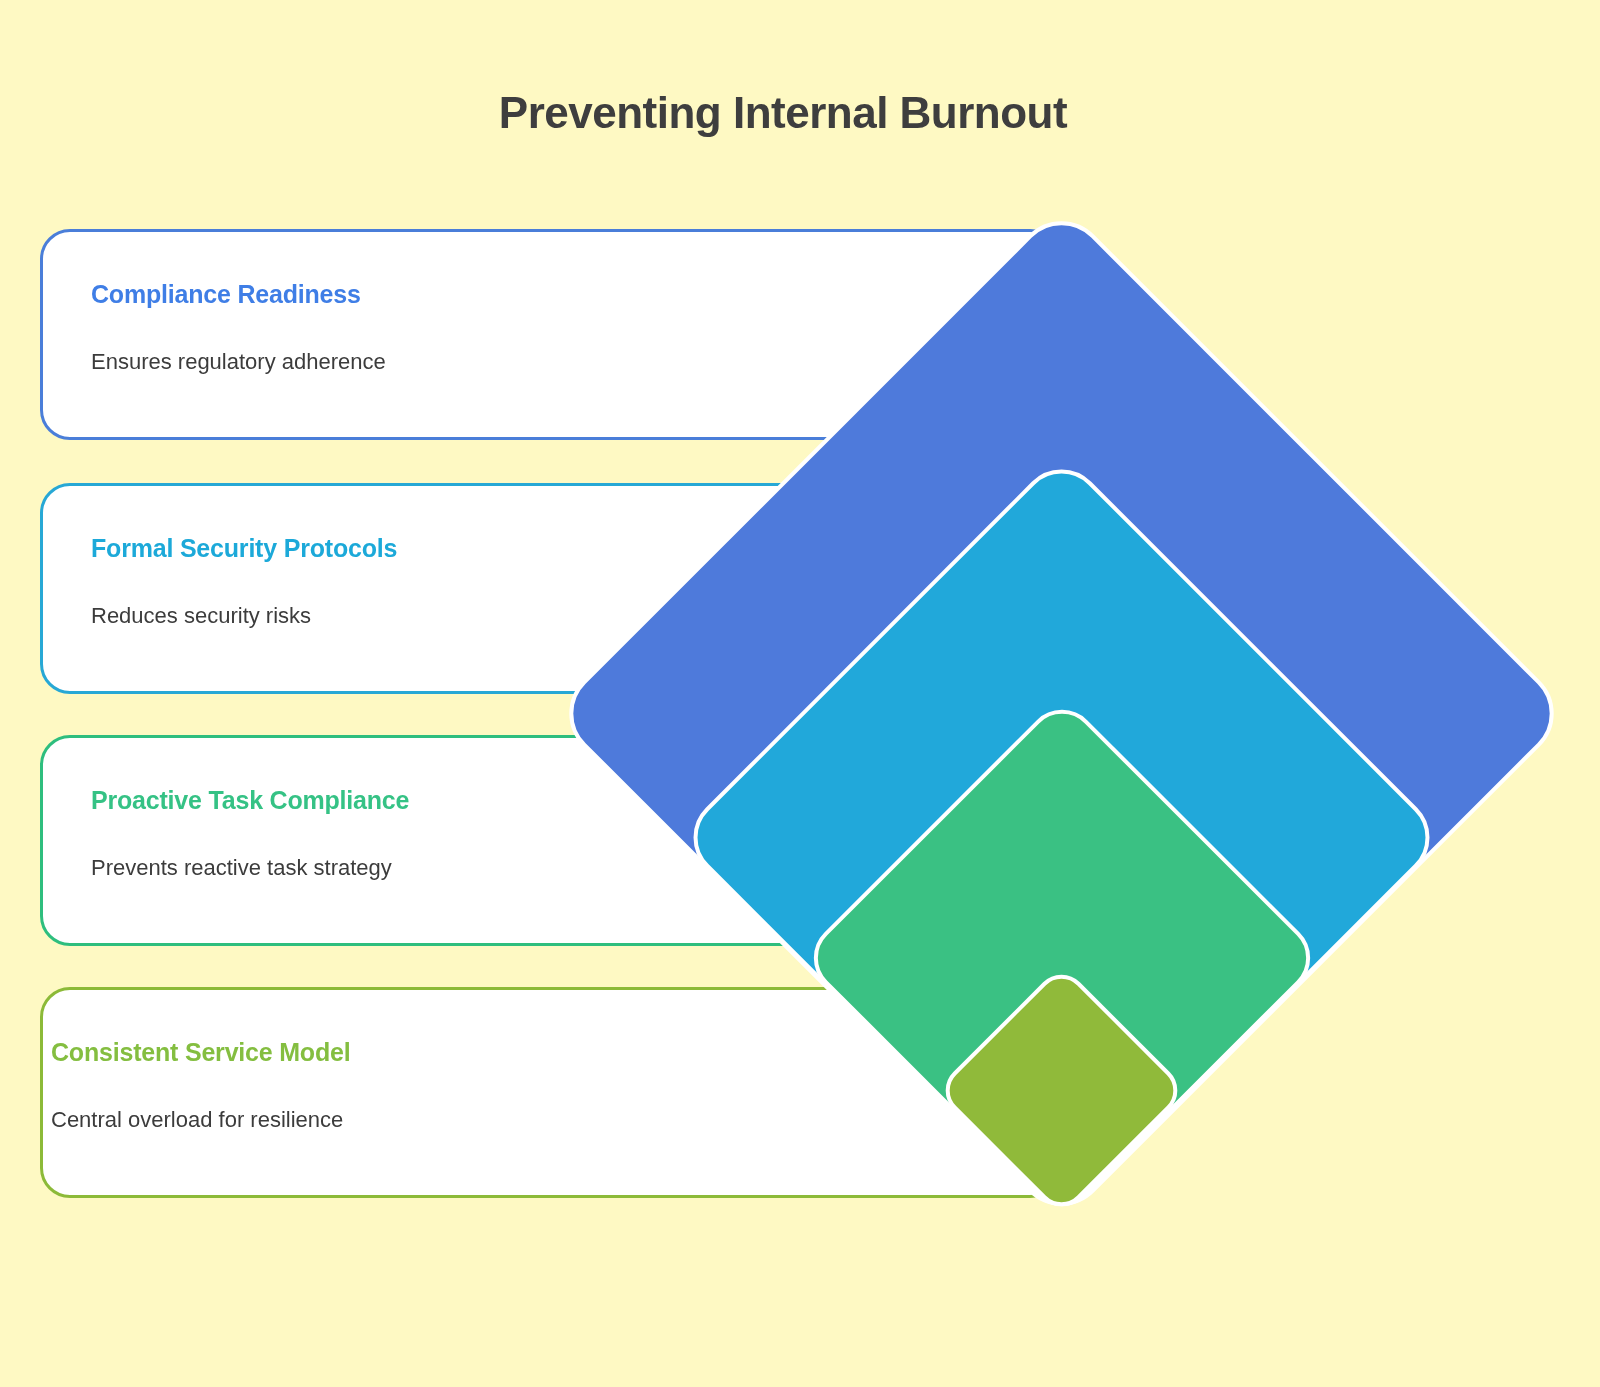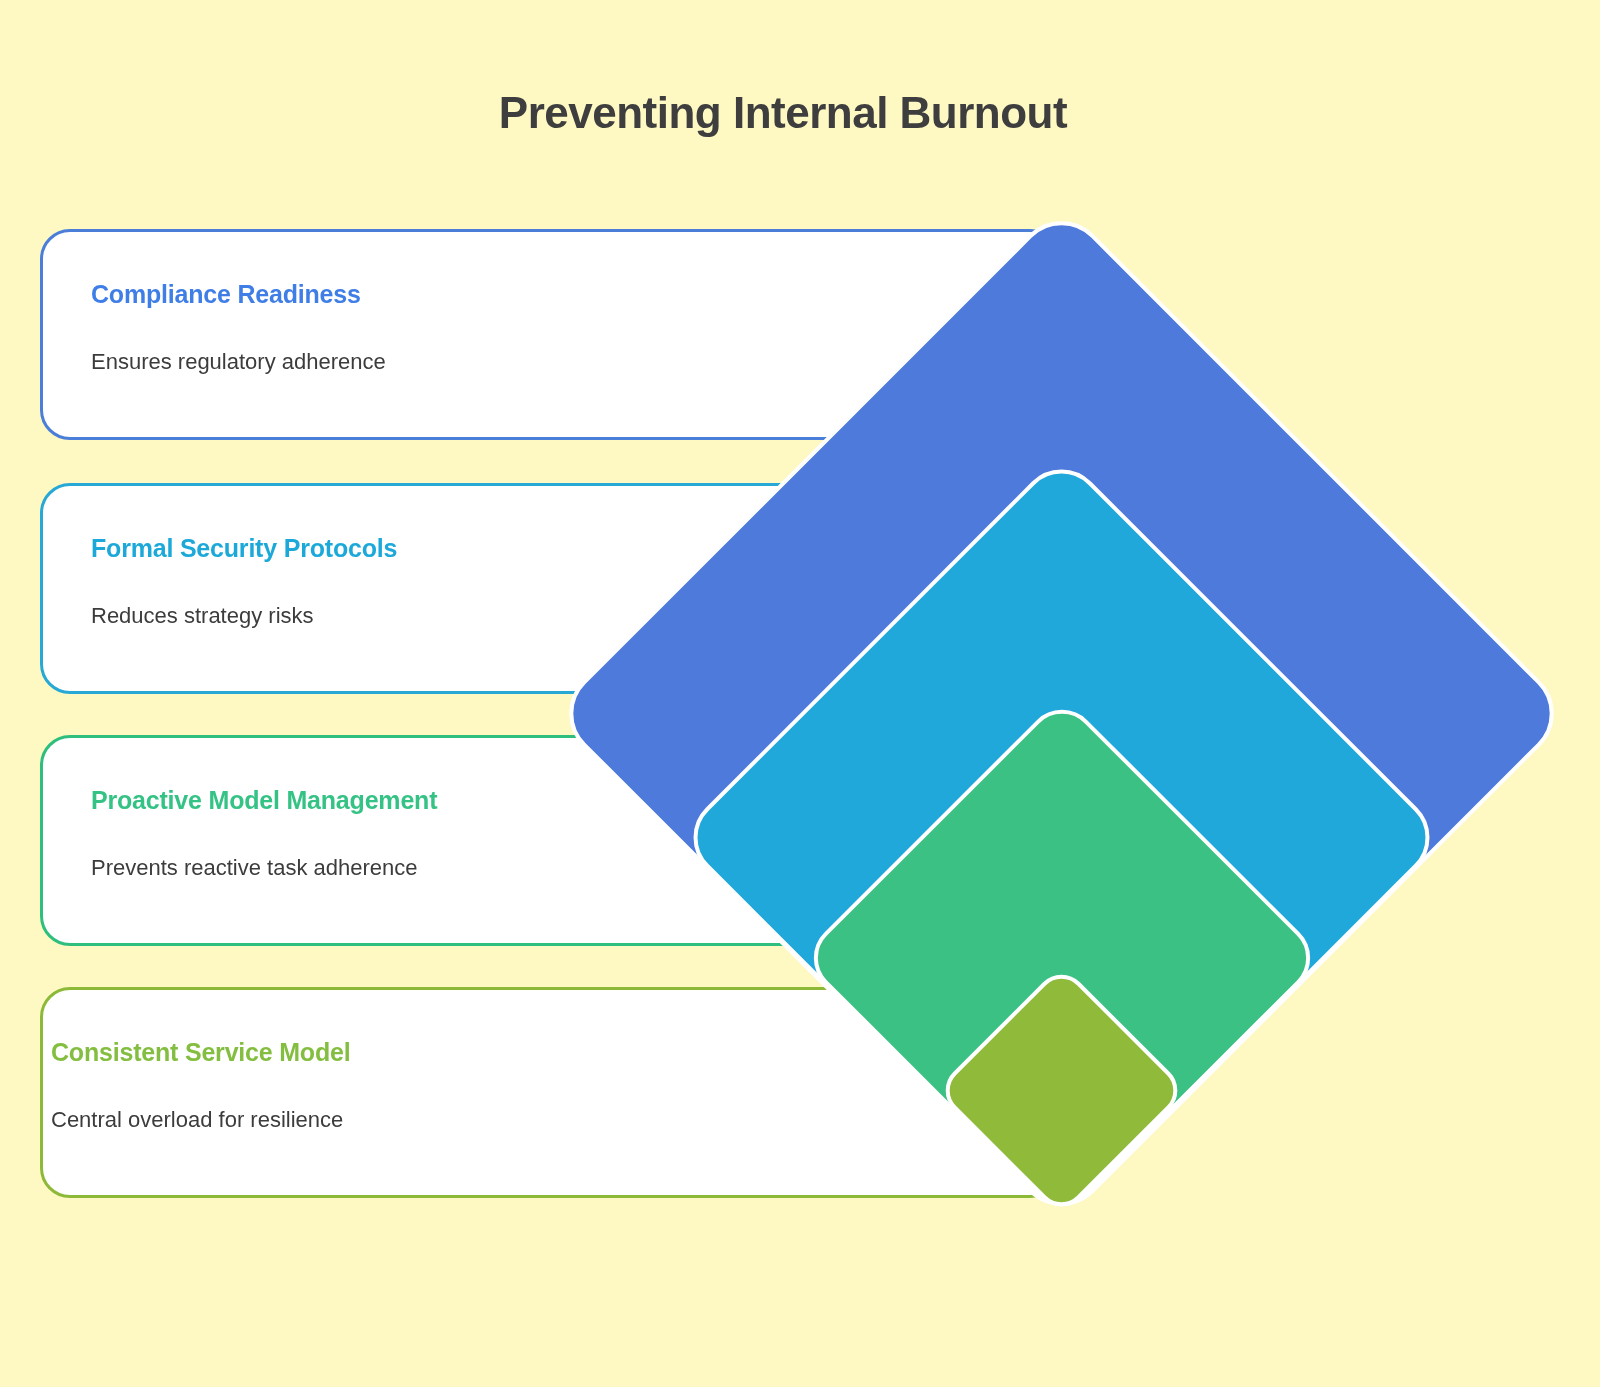--- a/index.html
+++ b/index.html
@@ -95,26 +95,26 @@
 
   <h1 class="main-title">Preventing Internal Burnout</h1>
 
   <div class="card card-1" style="border-color: rgb(74, 126, 217);">
     <h2 style="color: rgb(63, 126, 230);">Compliance Readiness</h2>
     <p>Ensures regulatory adherence</p>
   </div>
 
   <div class="card card-2" style="border-color: rgb(39, 168, 213);">
     <h2 style="color: rgb(28, 169, 217);">Formal Security Protocols</h2>
-    <p>Reduces strategy risks</p>
+    <p>Reduces security risks</p>
   </div>
 
   <div class="card card-3" style="border-color: rgb(46, 190, 126);">
-    <h2 style="color: rgb(53, 194, 133);">Proactive Model Management</h2>
-    <p>Prevents reactive task adherence</p>
+    <h2 style="color: rgb(53, 194, 133);">Proactive Task Compliance</h2>
+    <p>Prevents reactive task strategy</p>
   </div>
 
   <div class="card card-4" style="border-color: rgb(140, 186, 56); padding-left: 8px;">
     <h2 style="color: rgb(132, 190, 64);">Consistent Service Model</h2>
     <p>Central overload for resilience</p>
   </div>
 
   <div class="diamond diamond-1" style="background: rgb(78, 122, 219);"></div>
   <div class="diamond diamond-2" style="background: rgb(33, 168, 218);"></div>
   <div class="diamond diamond-3" style="background: rgb(58, 193, 131);"></div>

